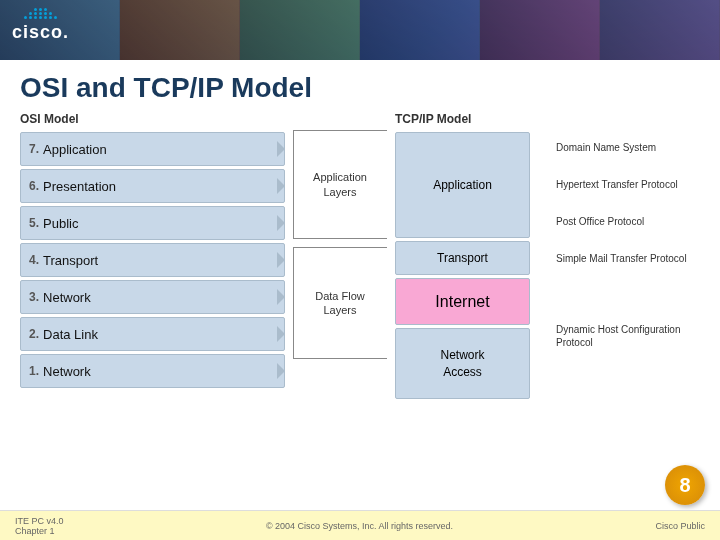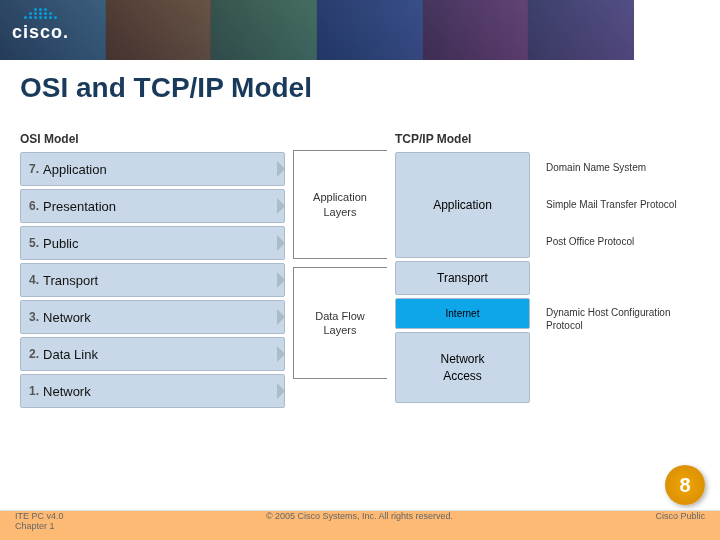--- a/index.html
+++ b/index.html
@@ -6,21 +6,21 @@
     body {
       width: 720px;
       height: 540px;
       font-family: Arial, sans-serif;
       background: #fff;
       overflow: hidden;
     }
 
     
     .header-banner {
-      width: 634px;
+      width: 720px;
       height: 60px;
       background: linear-gradient(135deg, #1a1a2e 0%, #16213e 30%, #0f3460 60%, #533483 100%);
       position: relative;
       overflow: hidden;
       display: flex;
       align-items: center;
       justify-content: space-between;
     }
     .header-banner-images {
       position: absolute;
@@ -88,21 +88,21 @@
     
     .main-content {
       padding: 12px 20px 8px 20px;
       background: #fff;
     }
 
     .page-title {
       font-size: 28px;
       font-weight: bold;
       color: #1a3a5c;
-      margin-bottom: 28px;
+      margin-bottom: 8px;
     }
 
     
     .osi-section {
       width: 265px;
       flex-shrink: 0;
     }
     .section-title {
       font-size: 12px;
       color: #333;
@@ -149,24 +149,24 @@
       font-size: 12px;
     }
 
     
     .footer {
       position: absolute;
       bottom: 0;
       left: 0;
       right: 0;
       height: 30px;
-      background: #fdba74;
+      background: #fef9c3;
       border-top: 1px solid #ddd;
       display: flex;
-      align-items: flex-start;
+      align-items: center;
       justify-content: space-between;
       padding: 0 15px;
     }
     .footer-left {
       font-size: 9px;
       color: #666;
     }
     .footer-center {
       font-size: 9px;
       color: #666;
@@ -300,60 +300,64 @@
       </div>
 
       <div style="width:135px; flex-shrink:0;">
         <div class="section-title">TCP/IP Model</div>
         <div style="display:flex; flex-direction:column; gap:3px;">
 
           <div style="height:106px; background:#c8d8e8; border:1px solid #aabccc; display:flex; align-items:center; justify-content:center; font-size:12px; border-radius:2px; text-align:center;">Application</div>
 
           <div style="height:34px; background:#c8d8e8; border:1px solid #aabccc; display:flex; align-items:center; justify-content:center; font-size:12px; border-radius:2px;">Transport</div>
 
-          <div style="height:31px; background:#0ea5e9; border:1px solid #aabccc; display:flex; align-items:center; justify-content:center; font-size:10px; border-radius:2px;">Internet</div>
+          <div style="height:47px; background:#f9a8d4; border:1px solid #aabccc; display:flex; align-items:center; justify-content:center; font-size:16px; border-radius:2px;">Internet</div>
 
           <div style="height:71px; background:#c8d8e8; border:1px solid #aabccc; display:flex; align-items:center; justify-content:center; font-size:12px; border-radius:2px; text-align:center; line-height:1.4;">Network<br>Access</div>
         </div>
       </div>
 
-      <div style="flex:1; padding-left:16px; padding-top:18px;">
+      <div style="flex:1; padding-left:26px; padding-top:18px;">
         <div style="display:flex; flex-direction:column;">
 
           <div style="height:34px; display:flex; align-items:center; margin-bottom:3px;">
             <span style="font-size:10px; color:#333; line-height:1.3;">Domain Name
 System</span>
           </div>
 
+          <div style="height:34px; display:flex; align-items:center; margin-bottom:3px;">
+            <span style="font-size:10px; color:#333; line-height:1.3;">Hypertext Transfer
+Protocol</span>
+          </div>
+
+          <div style="height:34px; display:flex; align-items:center; margin-bottom:3px;">
+            <span style="font-size:10px; color:#333; line-height:1.3;">Post Office
+Protocol</span>
+          </div>
 
           <div style="height:34px; display:flex; align-items:center; margin-bottom:3px;">
             <span style="font-size:10px; color:#333; line-height:1.3;">Simple Mail
 Transfer Protocol</span>
-          </div>
-
-          <div style="height:34px; display:flex; align-items:center; margin-bottom:3px;">
-            <span style="font-size:10px; color:#333; line-height:1.3;">Post Office
-Protocol</span>
           </div>
 
           <div style="height:71px; display:flex; align-items:flex-end;">
             <span style="font-size:10px; color:#333; line-height:1.3;">Dynamic Host
 Configuration
 Protocol</span>
           </div>
         </div>
       </div>
 
     </div>
   </div>
 
   <div class="badge">8</div>
 
   <div class="footer">
     <div class="footer-left">
       <div>ITE PC v4.0</div>
       <div>Chapter 1</div>
     </div>
-    <div class="footer-center">© 2005 Cisco Systems, Inc. All rights reserved.</div>
+    <div class="footer-center">© 2004 Cisco Systems, Inc. All rights reserved.</div>
     <div class="footer-right">Cisco Public</div>
   </div>
 
 </div>
 
 </body></html>

